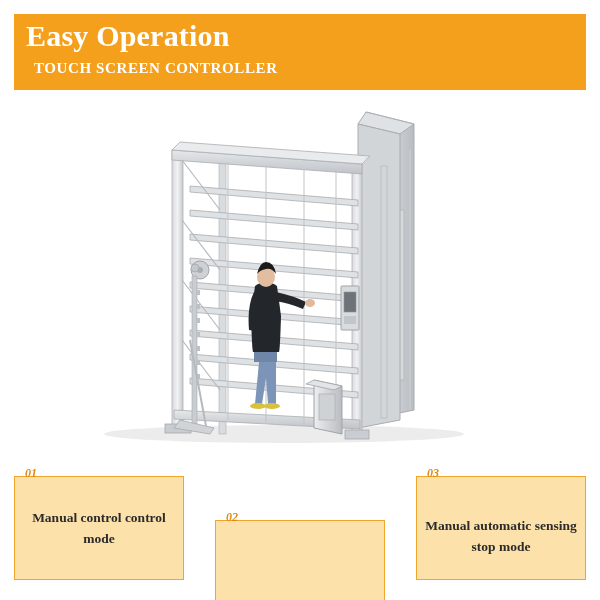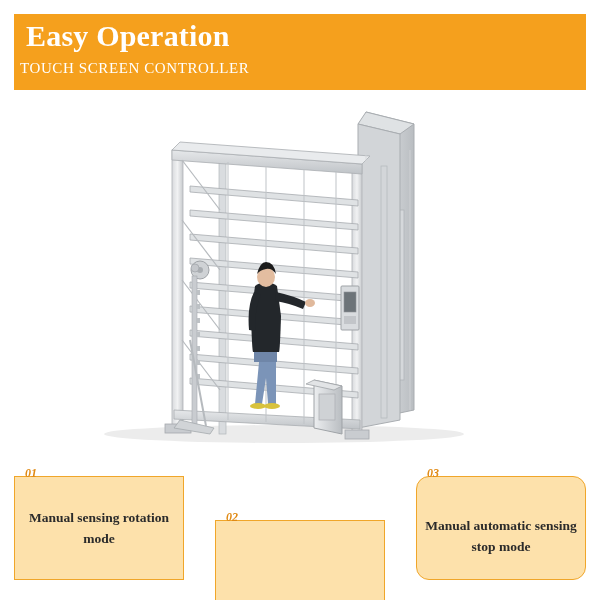--- a/index.html
+++ b/index.html
@@ -37,24 +37,24 @@
     font-family: "Liberation Serif", serif;
     font-weight: bold;
     font-size: 30px;
     color: #ffffff;
     letter-spacing: 0.2px;
     line-height: 40px;
     white-space: nowrap;
   }
   .header-sub {
     position: absolute;
-    left: 6px;
+    left: 20px;
     top: 44px;
     font-family: "Liberation Serif", serif;
-    font-weight: normal;
+    font-weight: bold;
     font-size: 15px;
     color: #ffffff;
     letter-spacing: 0.6px;
     line-height: 20px;
     white-space: nowrap;
     text-align: center;
   }
 
   
   .photo {
@@ -82,21 +82,21 @@
     position: absolute;
     top: 8px;
     width: 170px;
     height: 104px;
     background: #fde1ab;
     border: 1px solid #f0a62a;
     box-sizing: border-box;
   }
   .card.c1 { left: 0px; }
   .card.c2 { left: 201px; margin-top: 44px; }
-  .card.c3 { left: 402px; border-radius: 13px; }
+  .card.c3 { left: 402px; }
 
   .card-num {
     position: absolute;
     left: 8px;
     top: -12px;
     font-family: "Liberation Serif", serif;
     font-style: italic;
     font-weight: bold;
     font-size: 12px;
     color: #e08a14;
@@ -239,21 +239,21 @@
         <line x1="352" y1="60" x2="352" y2="330"></line>
         <line x1="396" y1="60" x2="396" y2="320"></line>
       </g>
     </svg>
   </div>
 
   <div class="cards">
 
     <div class="card c1">
       <div class="card-num">01</div>
-      <div class="card-text">Manual sensing rotation mode</div>
+      <div class="card-text">Manual control control mode</div>
     </div>
 
     <div class="card c2">
       <div class="card-num">02</div>
     </div>
 
     <div class="card c3">
       <div class="card-num">03</div>
       <div class="card-text">Manual automatic sensing stop mode</div>
     </div>

